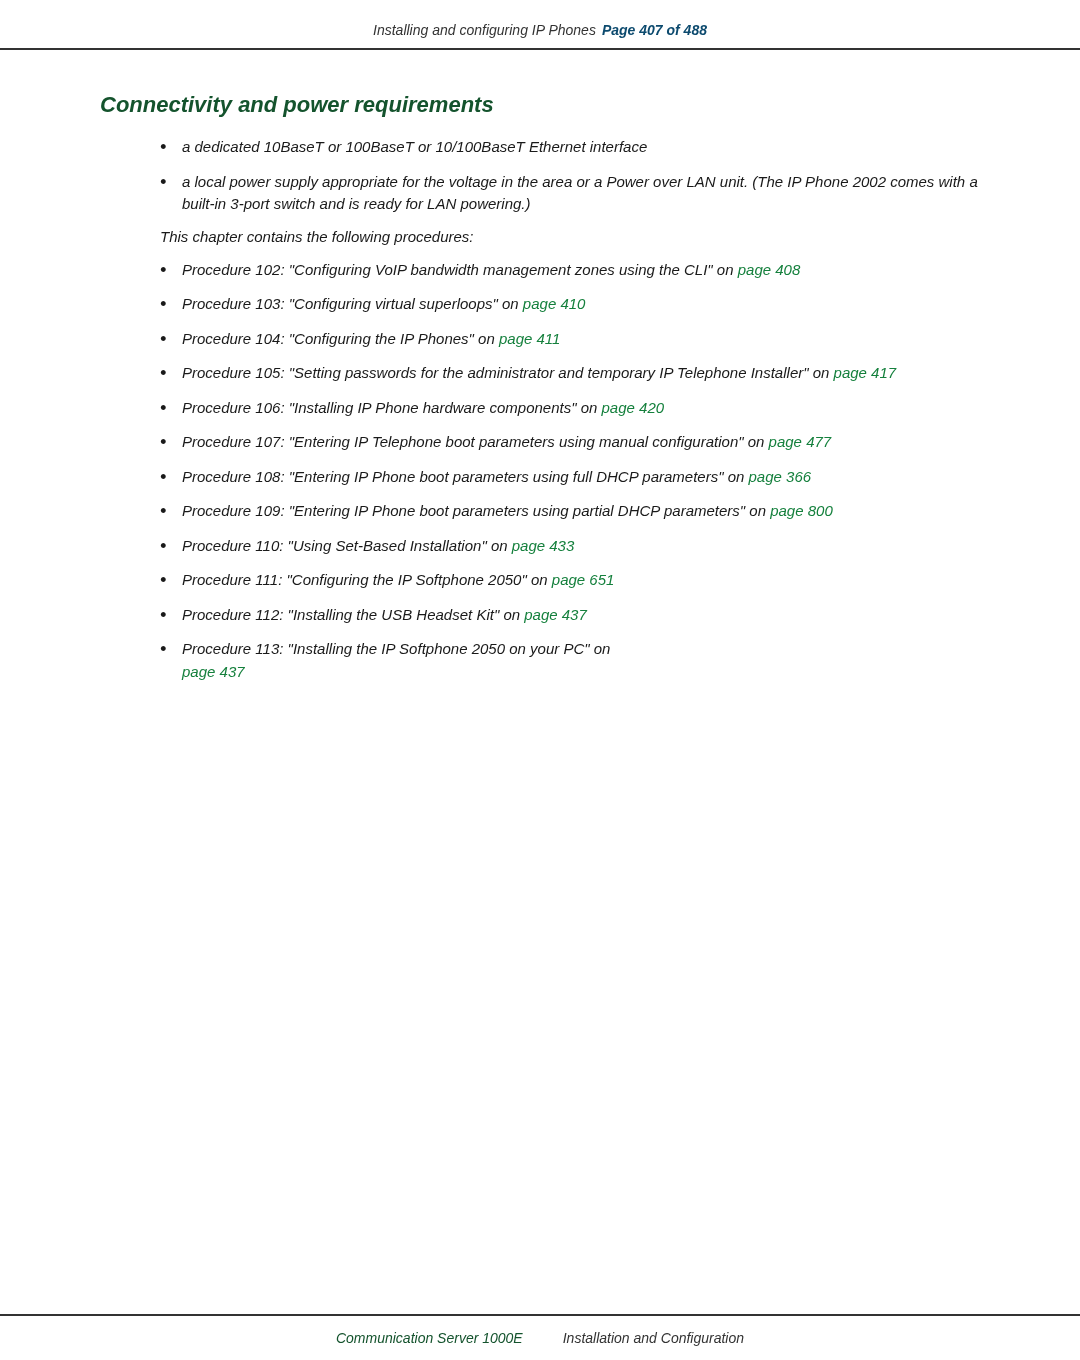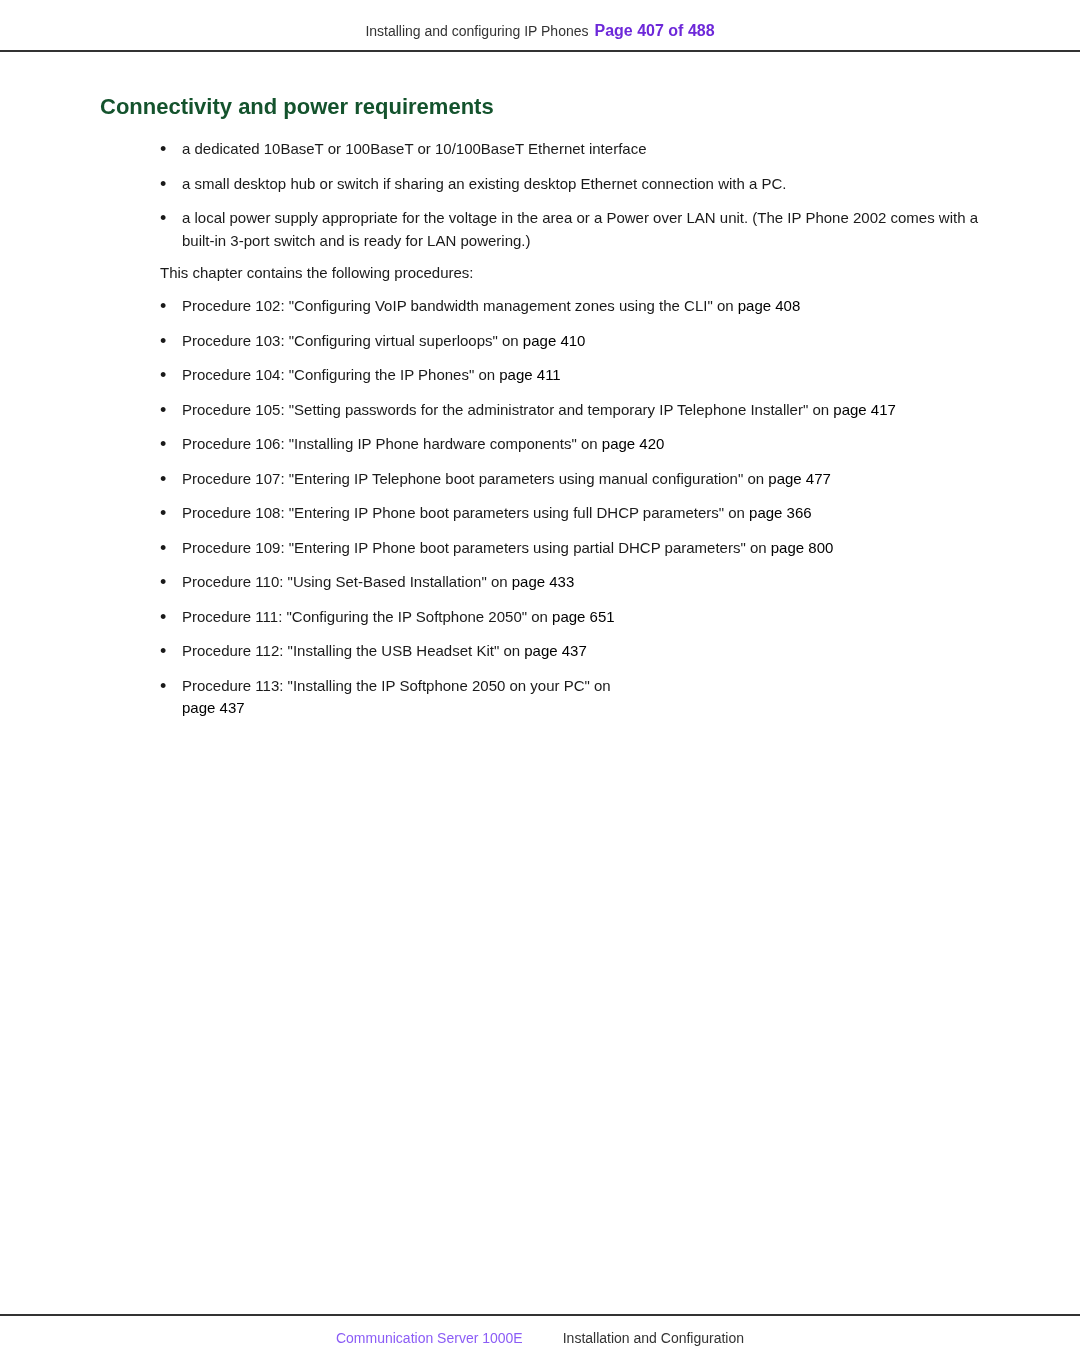--- a/index.html
+++ b/index.html
@@ -18,42 +18,43 @@
       position: relative;
     }
 
     .page-container {
       width: 1080px;
       min-height: 1360px;
       background: #ffffff;
       position: relative;
       display: flex;
       flex-direction: column;
+      font-style: italic;
     }
 
     
     .page-header {
       display: flex;
       justify-content: center;
       align-items: baseline;
       padding: 22px 60px 10px 60px;
       border-bottom: 2px solid #333;
       margin-bottom: 0;
     }
 
     .header-title {
       font-size: 14px;
       color: #333;
       margin-right: 6px;
     }
 
     .header-page-info {
-      font-size: 16px;
+      font-size: 14px;
       font-weight: bold;
-      color: #6d28d9;
+      color: #0c4a6e;
     }
 
     
     .page-content {
       flex: 1;
       padding: 32px 100px 40px 100px;
     }
 
     
     .section-heading {
@@ -100,37 +101,37 @@
       content: "•";
       position: absolute;
       left: 0;
       top: 0;
       font-size: 18px;
       line-height: 1.3;
     }
 
     
     a.page-link {
-      color: #000000;
+      color: #15803d;
       text-decoration: none;
     }
 
     
     .page-footer {
       border-top: 2px solid #333;
       padding: 14px 60px;
       display: flex;
       justify-content: center;
       align-items: center;
       gap: 40px;
     }
 
     .footer-left {
       font-size: 14px;
-      color: #8b5cf6;
+      color: #14532d;
     }
 
     .footer-right {
       font-size: 14px;
       color: #333;
     }
   </style>
 </head>
 <body>
 
@@ -144,23 +145,20 @@
   <div class="page-content">
 
     <h2 class="section-heading">Connectivity and power requirements</h2>
 
 
     <ul class="bullet-list">
       <li>
         <span>a dedicated 10BaseT or 100BaseT or 10/100BaseT Ethernet interface</span>
       </li>
       <li>
-        <span>a small desktop hub or switch if sharing an existing desktop Ethernet connection with a PC.</span>
-      </li>
-      <li>
         <span>a local power supply appropriate for the voltage in the area or a Power over LAN unit. (The IP Phone 2002 comes with a built-in 3-port switch and is ready for LAN powering.)</span>
       </li>
     </ul>
 
 
     <p class="intro-paragraph">This chapter contains the following procedures:</p>
 
     <ul class="bullet-list">
       <li>
         Procedure 102: "Configuring VoIP bandwidth management zones using the CLI" on <a class="page-link" href="#page408">page 408</a>

